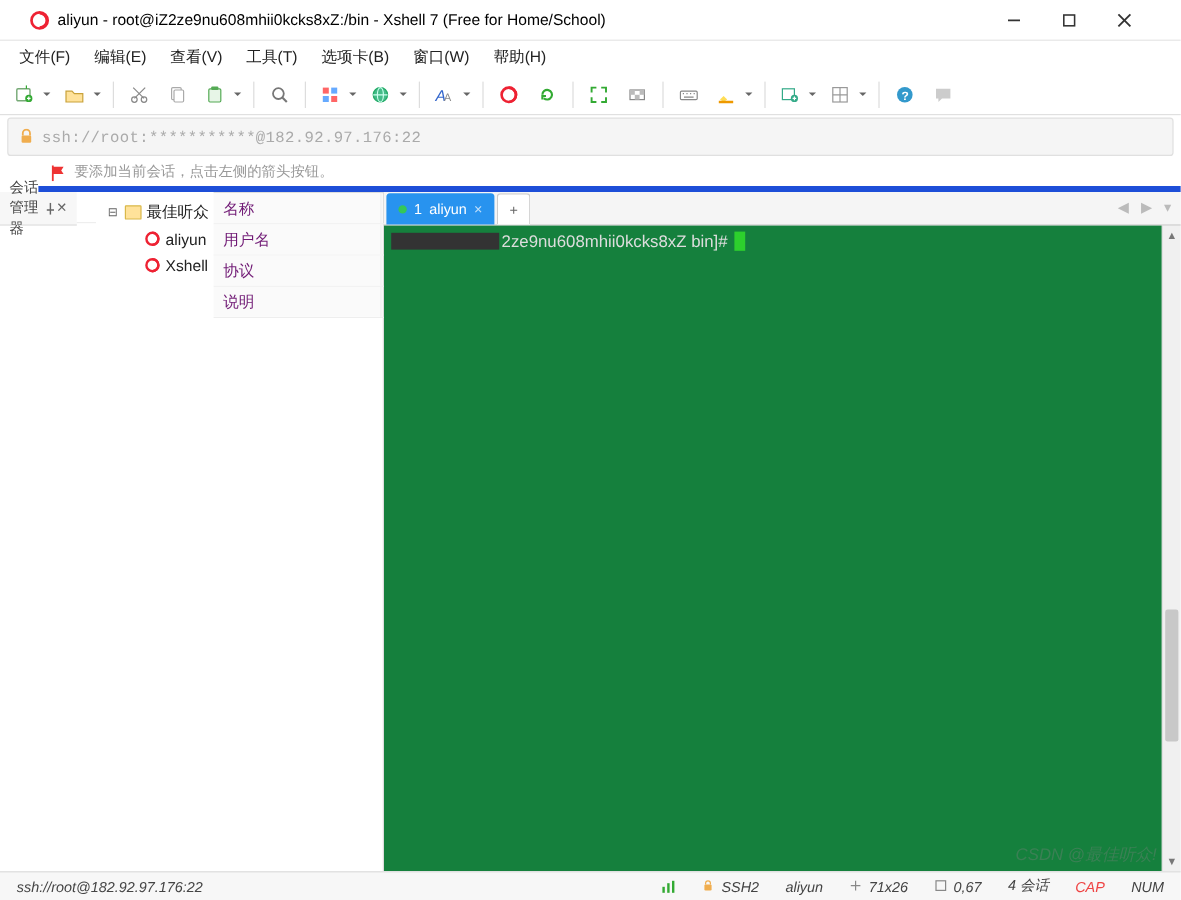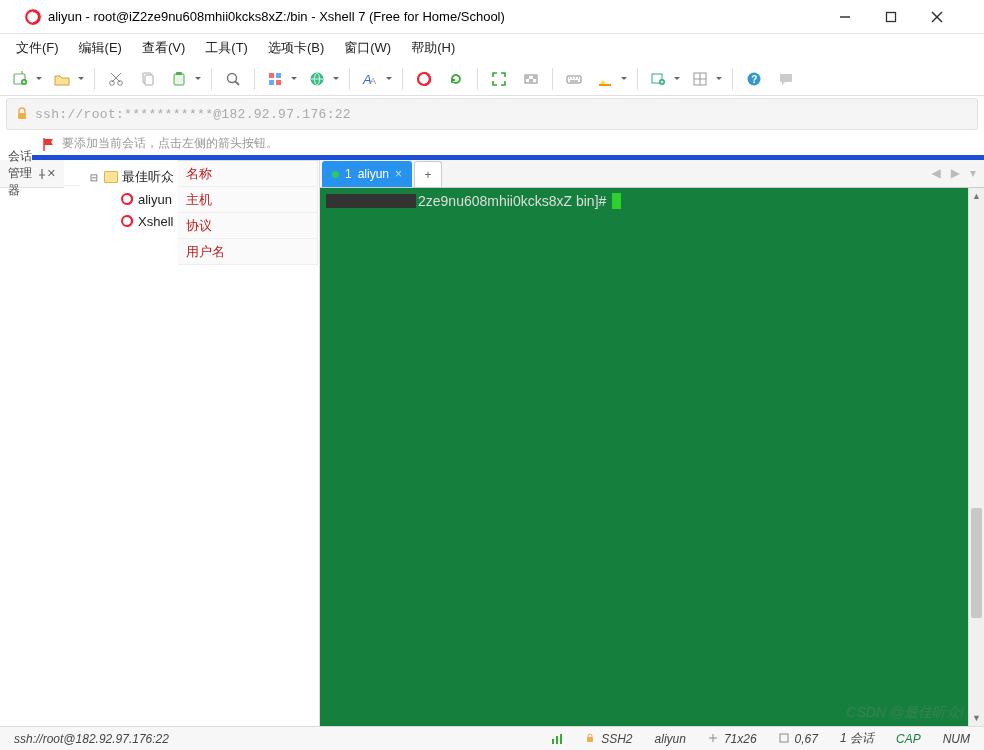--- a/index.html
+++ b/index.html
@@ -44,21 +44,21 @@
 .tree { padding: 6px 4px; font-size: 13px; color: #222; }
 .tree-row { display: flex; align-items: center; height: 22px; gap: 4px; cursor: pointer; padding-left: 4px; }
 .tree-row.child { padding-left: 36px; }
 .tree-toggle { width: 12px; text-align: center; color: #666; font-size: 10px; }
 .folder-ico { width: 14px; height: 12px; background: #ffe29a; border: 1px solid #d9b84a; border-radius: 1px; }
 .swirl-ico { width: 14px; height: 14px; }
 
 
 .propgrid { border-top: 1px solid #ddd; }
 .prow { display: flex; height: 26px; border-bottom: 1px solid #eee; align-items: center; font-size: 13px; color: #333; }
-.prow .k { width: 140px; padding-left: 8px; background: #fafafa; border-right: 1px solid #eee; height: 100%; display: flex; align-items: center; color: #b91c1c; text-align: right; }
+.prow .k { width: 140px; padding-left: 8px; background: #fafafa; border-right: 1px solid #eee; height: 100%; display: flex; align-items: center; color: #701a75; text-align: right; }
 .prow .v { flex: 1; padding-left: 8px; color: #333; }
 .prow .v.blur { filter: blur(3px); color: #888; }
 
 
 .rightpanel { flex: 1; display: flex; flex-direction: column; min-width: 0; }
 .tabbar { height: 28px; display: flex; align-items: flex-end; background: #f5f5f5; border-bottom: 1px solid #ccc; padding-left: 2px; gap: 2px; position: relative; }
 .tab { height: 26px; display: flex; align-items: center; padding: 0 10px; gap: 6px; font-size: 12px; border-top-left-radius: 3px; border-top-right-radius: 3px; cursor: pointer; position: relative; }
 .tab.active { background: #2893ef; color: #fff; }
 .tab .dot { width: 7px; height: 7px; border-radius: 50%; background: #34c759; }
 .tab .tclose { opacity: .7; font-size: 12px; }
@@ -329,30 +329,30 @@
         </div>
       </div>
     </div>
 
     <div class="propgrid">
       <div class="prow">
         <div class="k">名称</div>
         <div class="v">aliyun</div>
       </div>
       <div class="prow">
-        <div class="k">主机</div>
-        <div class="v blur">182.92.97.176</div>
+        <div class="k">用户名</div>
+        <div class="v blur">root</div>
       </div>
       <div class="prow">
         <div class="k">协议</div>
         <div class="v">SSH</div>
       </div>
       <div class="prow">
-        <div class="k">用户名</div>
-        <div class="v blur">root</div>
+        <div class="k">说明</div>
+        <div class="v"></div>
       </div>
     </div>
     <div style="flex:1"></div>
   </div>
 
   <div class="rightpanel">
     <div class="tabbar">
       <div class="tab active">
         <span class="dot"></span>
         <span>1</span>
@@ -411,16 +411,16 @@
         <path d="M1 5h8M5 1v8" stroke="#888"></path>
       </svg>
     <span>71x26</span>
   </div>
   <div class="sseg">
     <svg class="st-ico" width="10" height="10">
         <rect x="1" y="1" width="8" height="8" fill="none" stroke="#888"></rect>
       </svg>
     <span>0,67</span>
   </div>
-  <div class="sseg">1 会话</div>
-  <div class="sseg" style="color:#15803d">CAP</div>
+  <div class="sseg">4 会话</div>
+  <div class="sseg" style="color:#ef4444">CAP</div>
   <div class="sseg">NUM</div>
 </div>
 
 </body></html>

